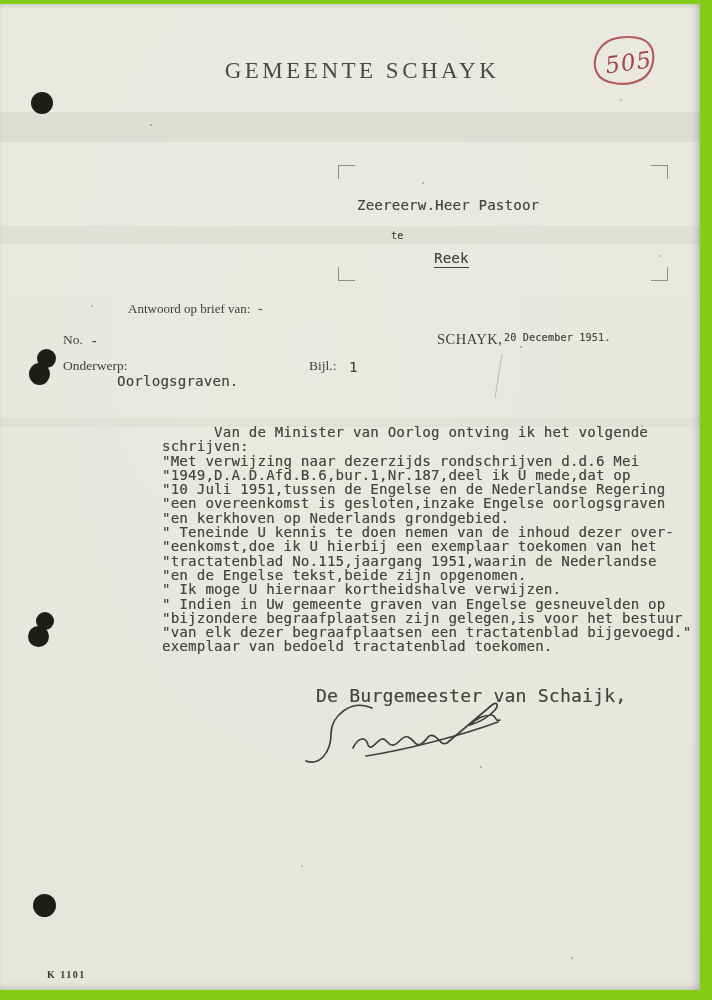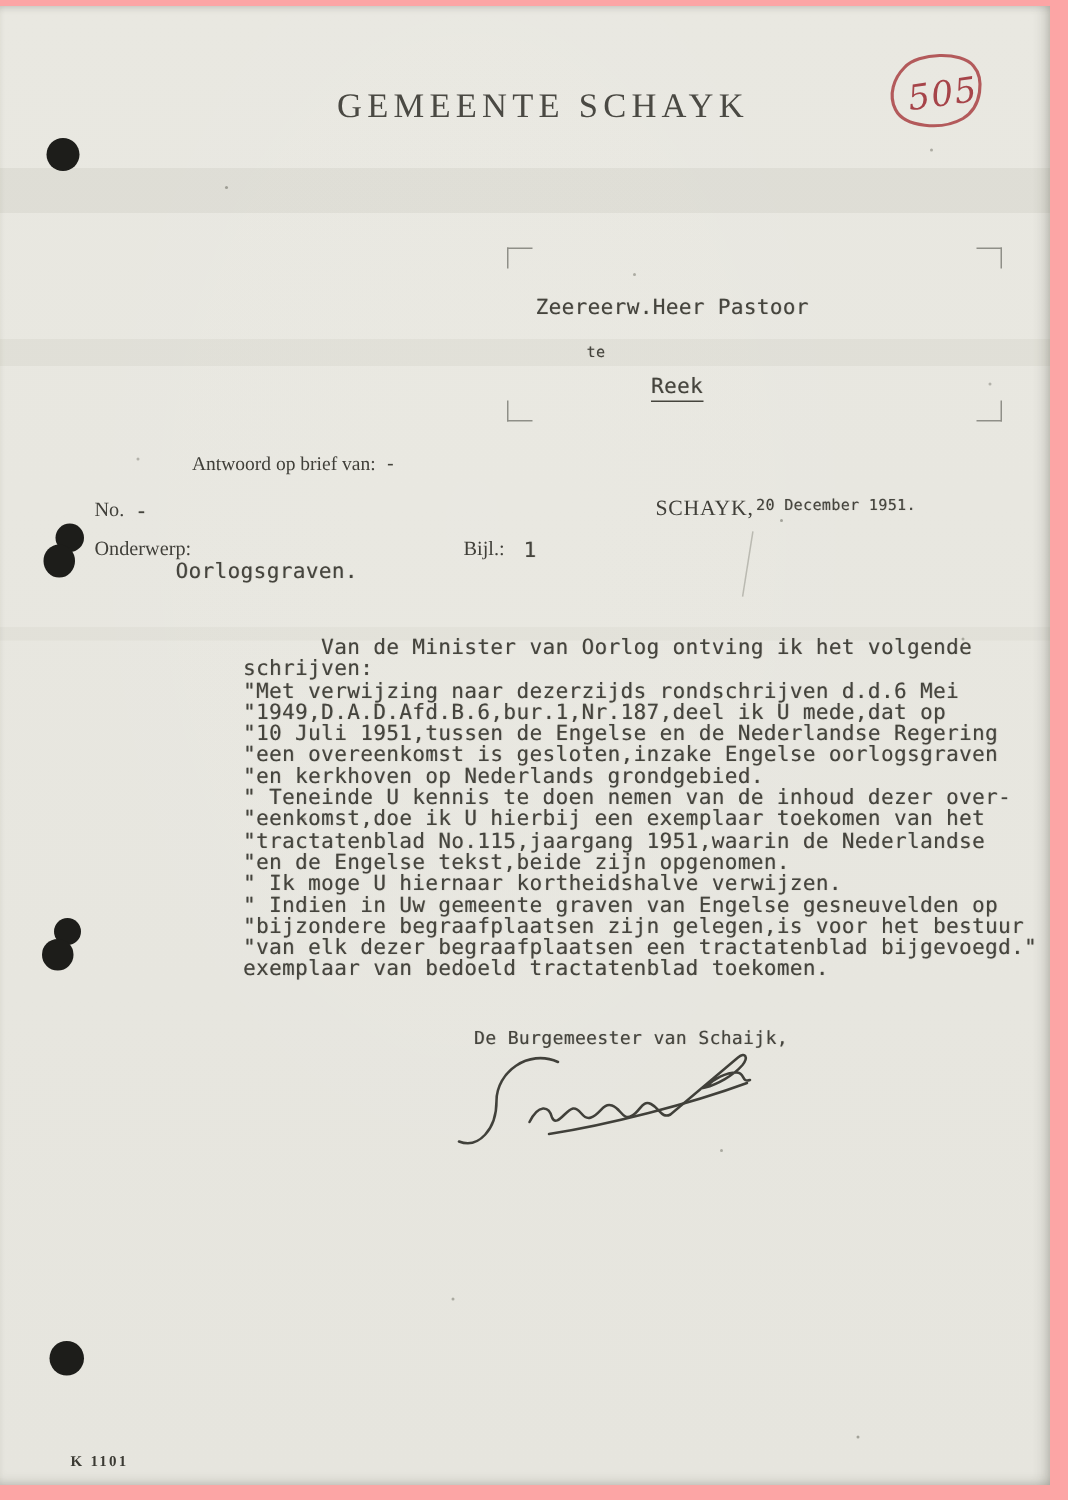--- a/index.html
+++ b/index.html
@@ -1,19 +1,19 @@
 <!DOCTYPE html>
 <html><head>
 <meta charset="utf-8">
 <style>
   * { margin:0; padding:0; box-sizing:border-box; }
   html,body { background:#3a3a36; }
   #page {
     position:relative; width:712px; height:1000px;
-    background:#fca5a5; overflow:hidden;
+    background:#84cc16; overflow:hidden;
     font-family:"DejaVu Sans Mono", monospace;
   }
   .paper {
     position:absolute; left:0; top:4px; width:700px; height:986px;
     background:
       radial-gradient(ellipse at 45% 35%, rgba(255,255,255,0.05), transparent 65%),
       linear-gradient(#e9e8e1, #e6e5de);
     box-shadow: inset -7px 0 9px -5px rgba(70,70,60,.30),
                 inset 0 -5px 7px -4px rgba(70,70,60,.25),
                 inset 0 4px 5px -3px rgba(70,70,60,.18);
@@ -51,21 +51,21 @@
   .subj-label  { position:absolute; left:63px;  top:354px; font-size:13.5px; }
   .subj-value  { position:absolute; left:117px; top:369px; font-size:14px; }
   .encl-label  { position:absolute; left:309px; top:354px; font-size:13.5px; }
   .encl-value  { position:absolute; left:349px; top:355px; font-size:14px; }
   .reply-row .v { font-family:"DejaVu Sans Mono", monospace; margin-left:6px; color:#45443d; }
 
   .body-block { position:absolute; left:162px; top:421px; font-size:14px;
                 line-height:14.3px; }
   .body-block div { white-space:pre; }
 
-  .closing { position:absolute; left:316px; top:681px; font-size:12px; }
+  .closing { position:absolute; left:316px; top:681px; font-size:18px; }
 
   .signature { position:absolute; left:290px; top:686px; }
 
   .redmark { position:absolute; left:588px; top:28px; }
 
   .stamp { position:absolute; left:47px; top:965px; font-family:Liberation Serif, serif;
            font-weight:bold; font-size:10px; letter-spacing:1.5px; color:#3b3a33; }
 
   .hole { position:absolute; border-radius:50%; background:#1d1d1a; }
   .h1  { left:31px; top:88px;  width:22px; height:22px; }

